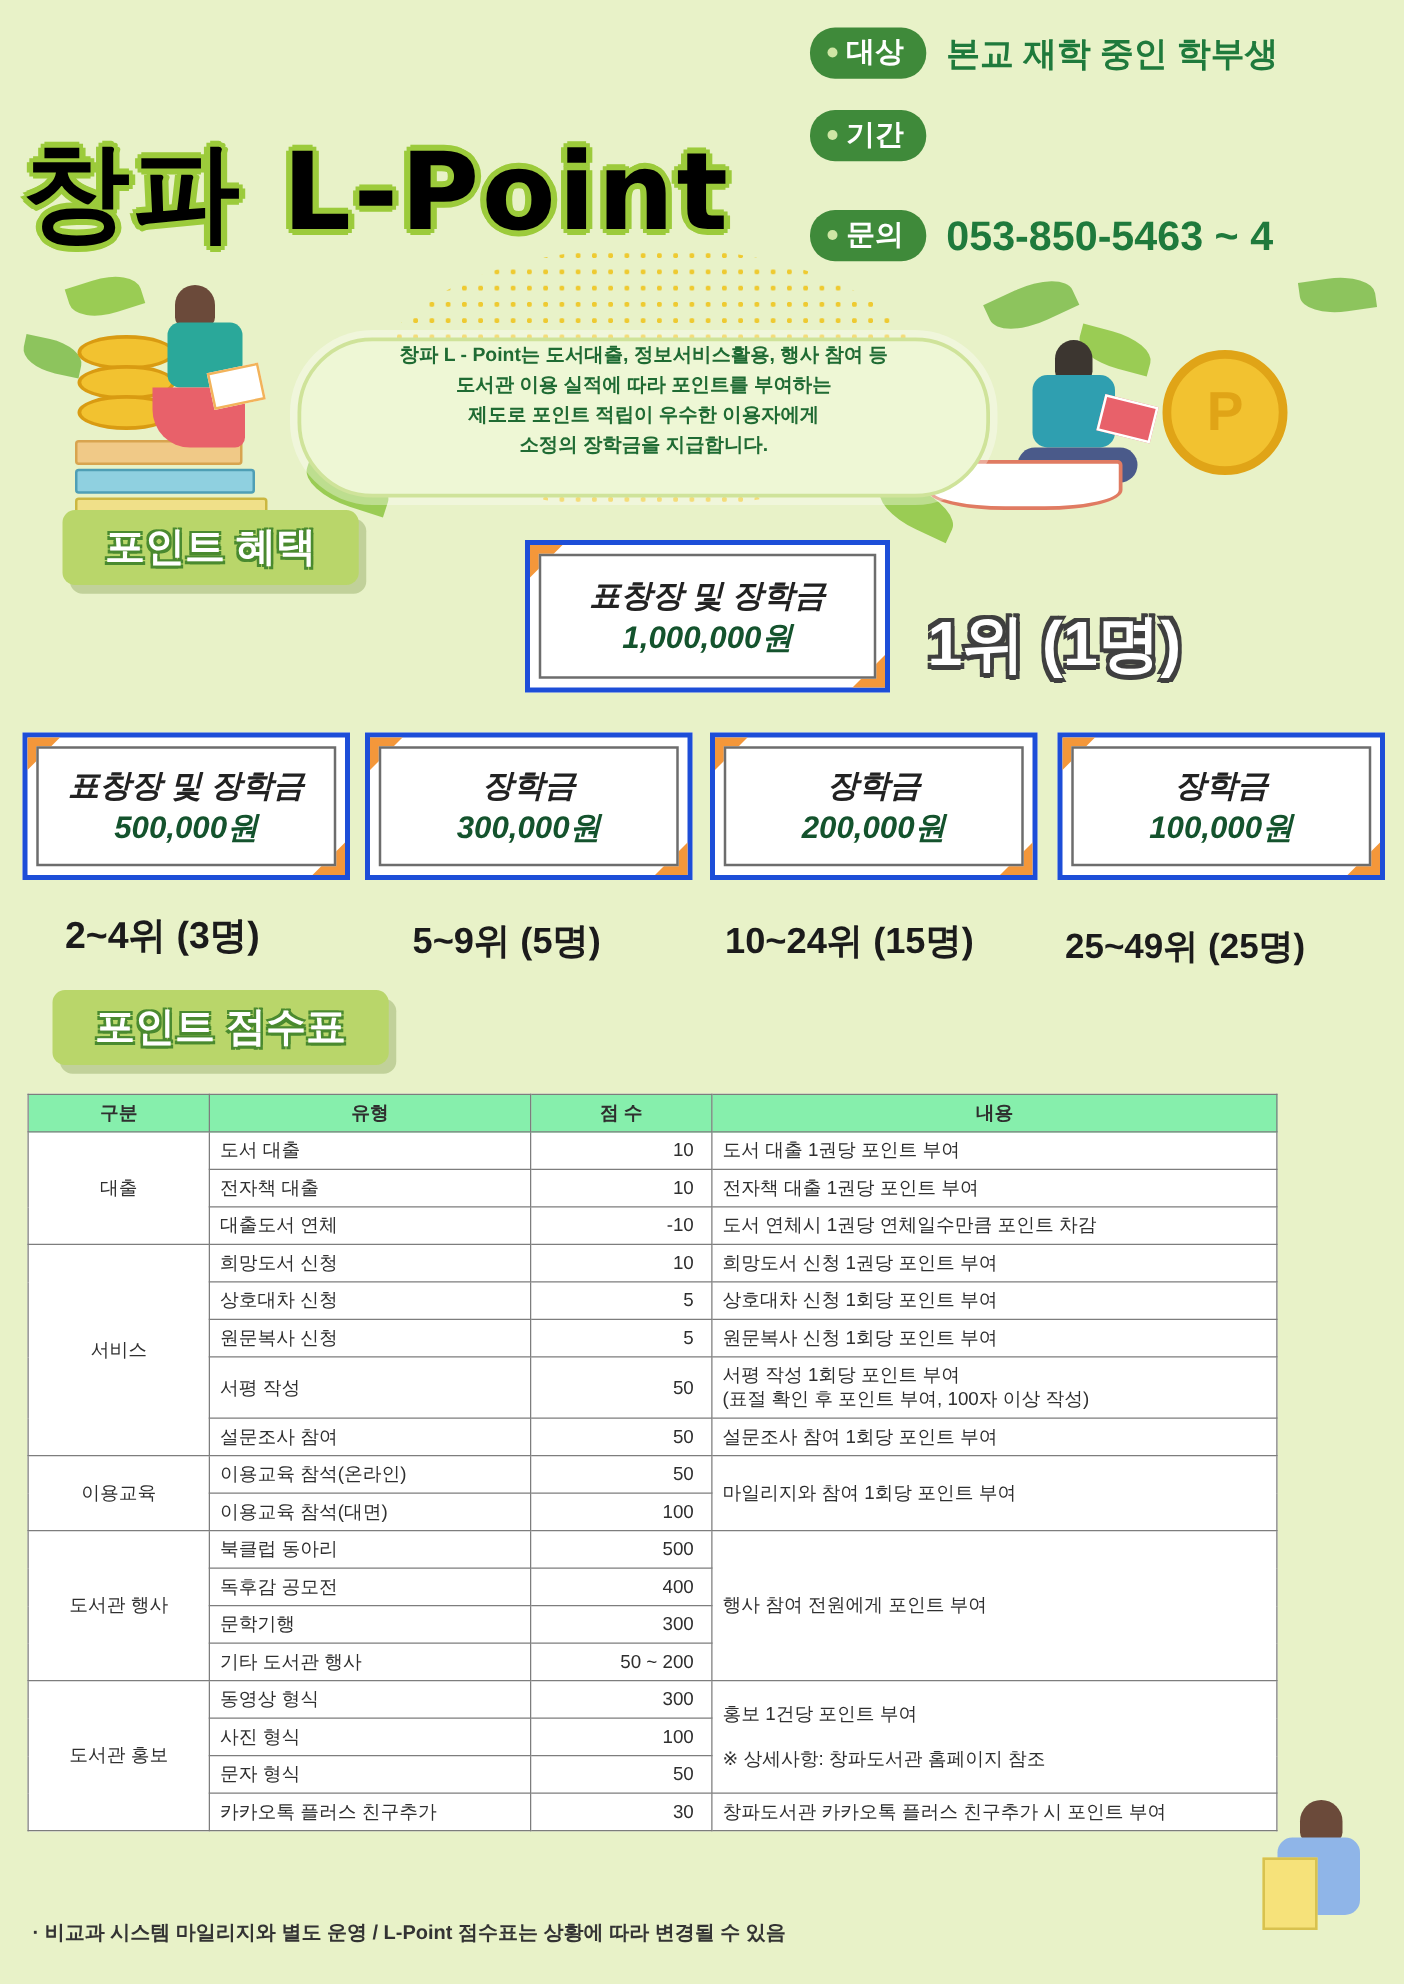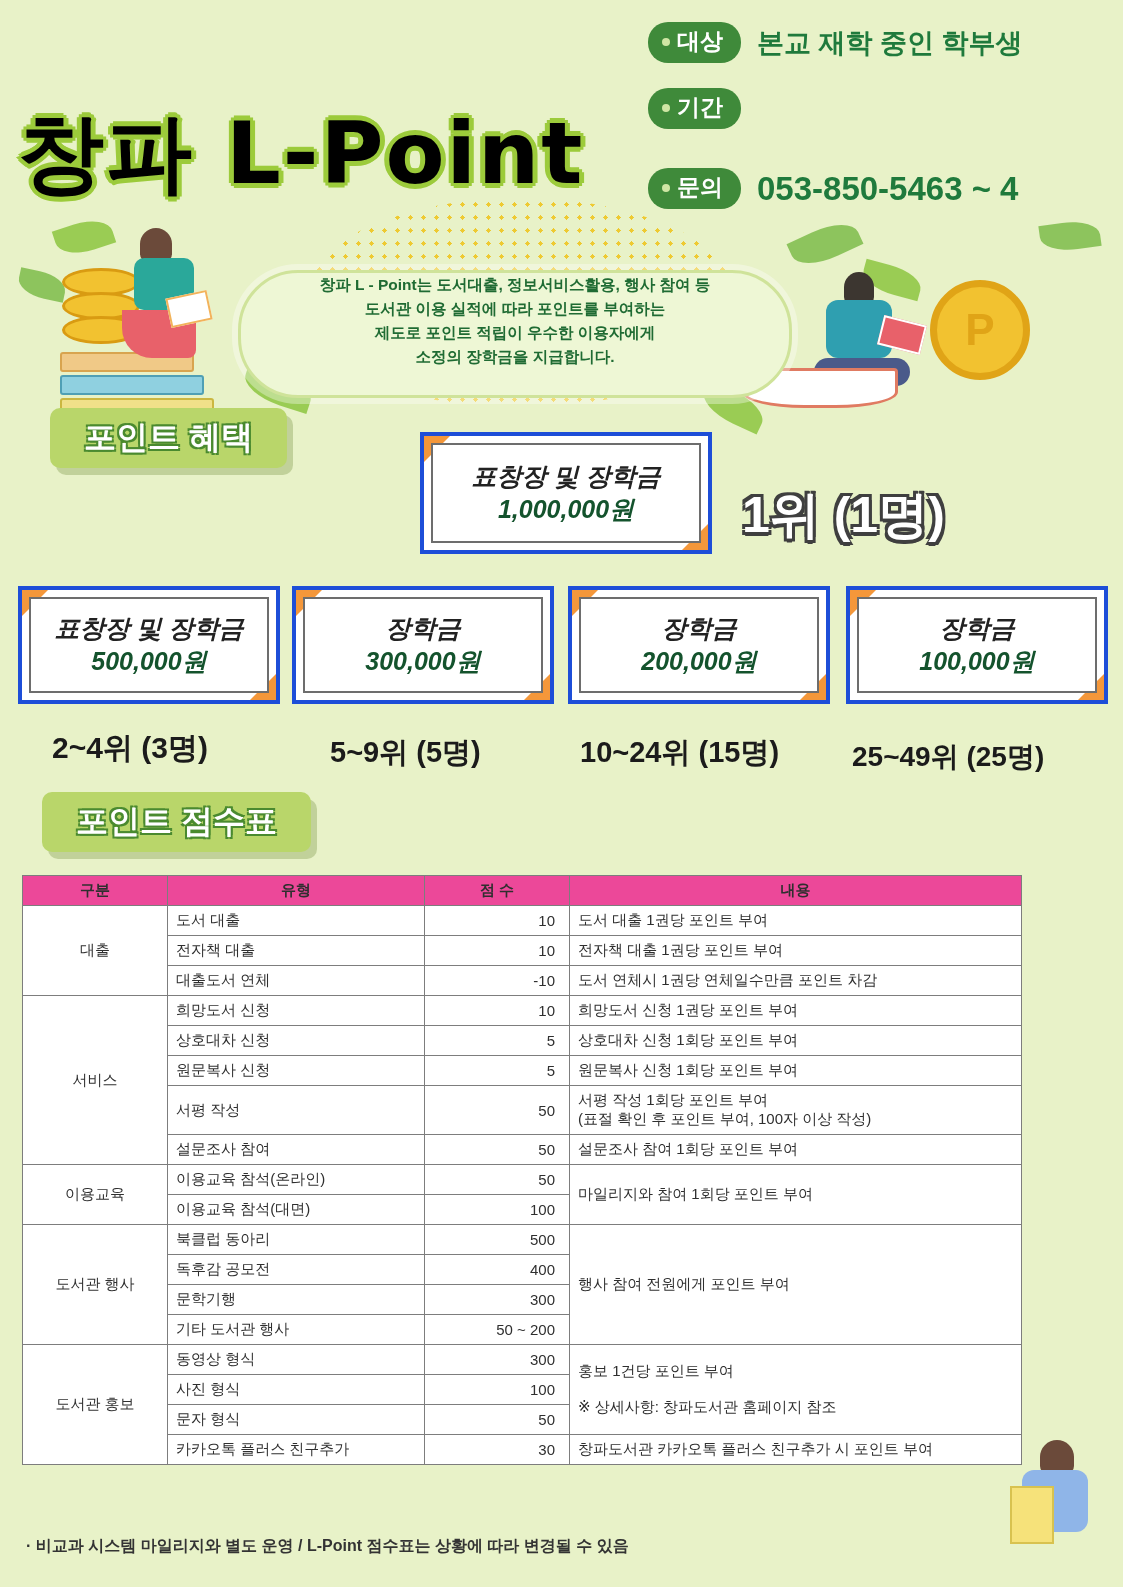--- a/index.html
+++ b/index.html
@@ -83,21 +83,21 @@
     font-size:50px;color:#fff;
     text-shadow:-3px -3px 0 #3f3f3f,3px -3px 0 #3f3f3f,-3px 3px 0 #3f3f3f,3px 3px 0 #3f3f3f,0 4px 0 #3f3f3f;
   }
 
   
   table{
     position:absolute;left:22px;top:875px;width:1000px;border-collapse:collapse;
     background:#fff;font-size:15px;
   }
   th,td{border:1px solid #7d7d7d;padding:5px 8px;}
-  thead th{background:#ec4899;text-align:center;font-weight:bold;font-size:15px;}
+  thead th{background:#86efac;text-align:center;font-weight:bold;font-size:15px;}
   td.cat{text-align:center;font-weight:normal;background:#fff;}
   td.type{text-align:left;}
   td.pt{text-align:right;padding-right:14px;}
   td.desc{text-align:left;}
   .foot{
     position:absolute;left:26px;top:1536px;font-size:16px;font-weight:bold;color:#333;
   }
   
   .fig{position:absolute;}
 </style>

